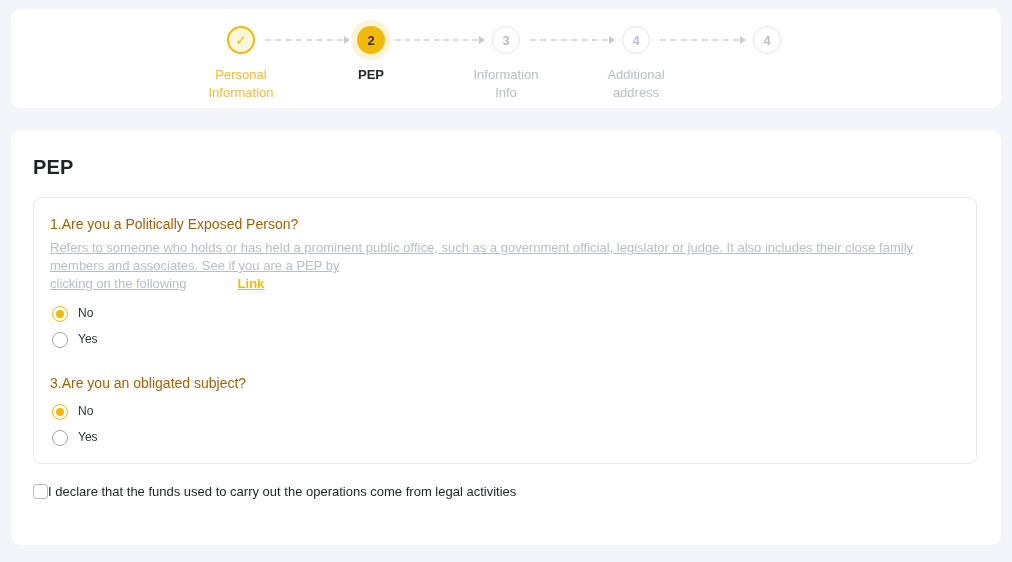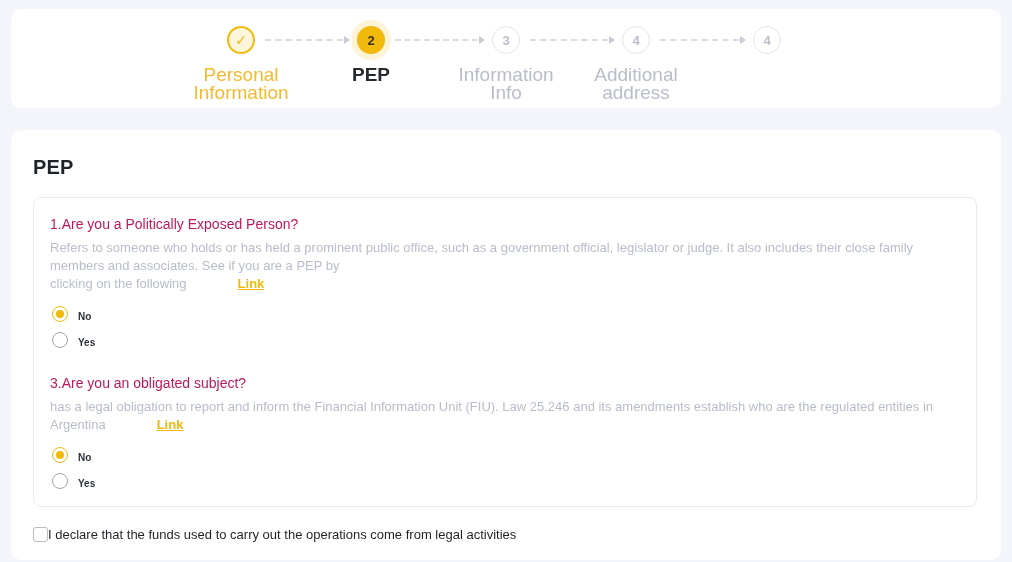--- a/index.html
+++ b/index.html
@@ -19,41 +19,41 @@
     width:28px; height:28px; border-radius:50%; margin:0 auto;
     display:flex; align-items:center; justify-content:center;
     font-size:13px; font-weight:700; background:#fff;
     border:1.5px solid #e2e4ea; color:#b9bdc9;
   }
   .step.done .circle { background:#fdf5dc; border:2px solid #f0b90b; color:#f0b90b; font-size:14px; }
   .step.active .circle {
     background:#f0b90b; border:none; color:#3c3112;
     box-shadow:0 0 0 6px rgba(240,185,11,0.16);
   }
-  .step-label { margin-top:12px; font-size:19px; line-height:18px; color:#b9bdc9; }
+  .step-label { margin-top:12px; font-size:13px; line-height:18px; color:#b9bdc9; }
   .step-label span { display:block; }
   .step.done .step-label { color:#f3ba2f; }
   .step.active .step-label { color:#26292e; font-weight:700; }
   .connector { position:absolute; top:30px; border-top:2px dashed #d9dce3; }
   .connector .arrow-head {
     position:absolute; right:-7px; top:-5px; width:0; height:0;
     border-left:6px solid #c7cbd4; border-top:4px solid transparent; border-bottom:4px solid transparent;
   }
 
   
   .main-panel { margin-top:22px; min-height:415px; padding:26px 24px 18px 22px; }
   .page-title { font-size:20px; font-weight:800; letter-spacing:.2px; color:#1e2329; }
   .card { border:1px solid #e9eaf0; border-radius:8px; padding:18px 16px 12px; margin-top:18px; }
   .question + .question { margin-top:22px; }
-  .q-title { font-size:14px; font-weight:500; color:#be185d; }
+  .q-title { font-size:14px; font-weight:500; color:#a16207; }
   .q-desc { margin-top:7px; font-size:13px; line-height:18px; color:#b7bdc9; }
-  .q-desc .desc-line { display:block; }
+  .q-desc .desc-line { display:block;text-decoration:underline; }
   .link { color:#f0b90b; font-weight:600; text-decoration:underline; margin-left:3px; cursor:pointer;padding-left:48px; }
   .options { margin-top:8px; }
-  .option-row { display:flex; align-items:flex-end; gap:10px; padding:5px 2px; font-size:10px; color:#2b3139; cursor:pointer; width:max-content;font-weight:bold; }
+  .option-row { display:flex; align-items:flex-start; gap:10px; padding:5px 2px; font-size:12px; color:#2b3139; cursor:pointer; width:max-content; }
   .radio { width:16px; height:16px; border-radius:50%; border:1.5px solid #9fa4b0; background:#fff; position:relative; flex:0 0 auto; }
   .radio.checked { border-color:#f0b90b; }
   .radio.checked::after { content:""; position:absolute; inset:3px; border-radius:50%; background:#f0b90b; }
 
   .declare-row { display:flex; align-items:center; margin-top:20px; font-size:13px; color:#1e2329; cursor:pointer; width:max-content; }
   .checkbox { width:15px; height:15px; border:1.5px solid #b8bcc6; border-radius:3px; background:#fff; flex:0 0 auto; }
 </style>
 </head>
 <body>
 
@@ -136,21 +136,20 @@
         <label class="option-row">
           <span class="radio"></span>
           <span>Yes</span>
         </label>
       </div>
     </div>
 
     <div class="question">
       <div class="q-title">3.Are you an obligated subject?</div>
       <div class="q-desc">
-        <span class="desc-line"><span>has a legal obligation to report and inform the Financial Information Unit (FIU). Law 25.246 and its amendments establish who are the regulated entities in Argentina</span><a class="link">Link</a></span>
       </div>
       <div class="options">
         <label class="option-row">
           <span class="radio checked"></span>
           <span>No</span>
         </label>
         <label class="option-row">
           <span class="radio"></span>
           <span>Yes</span>
         </label>

